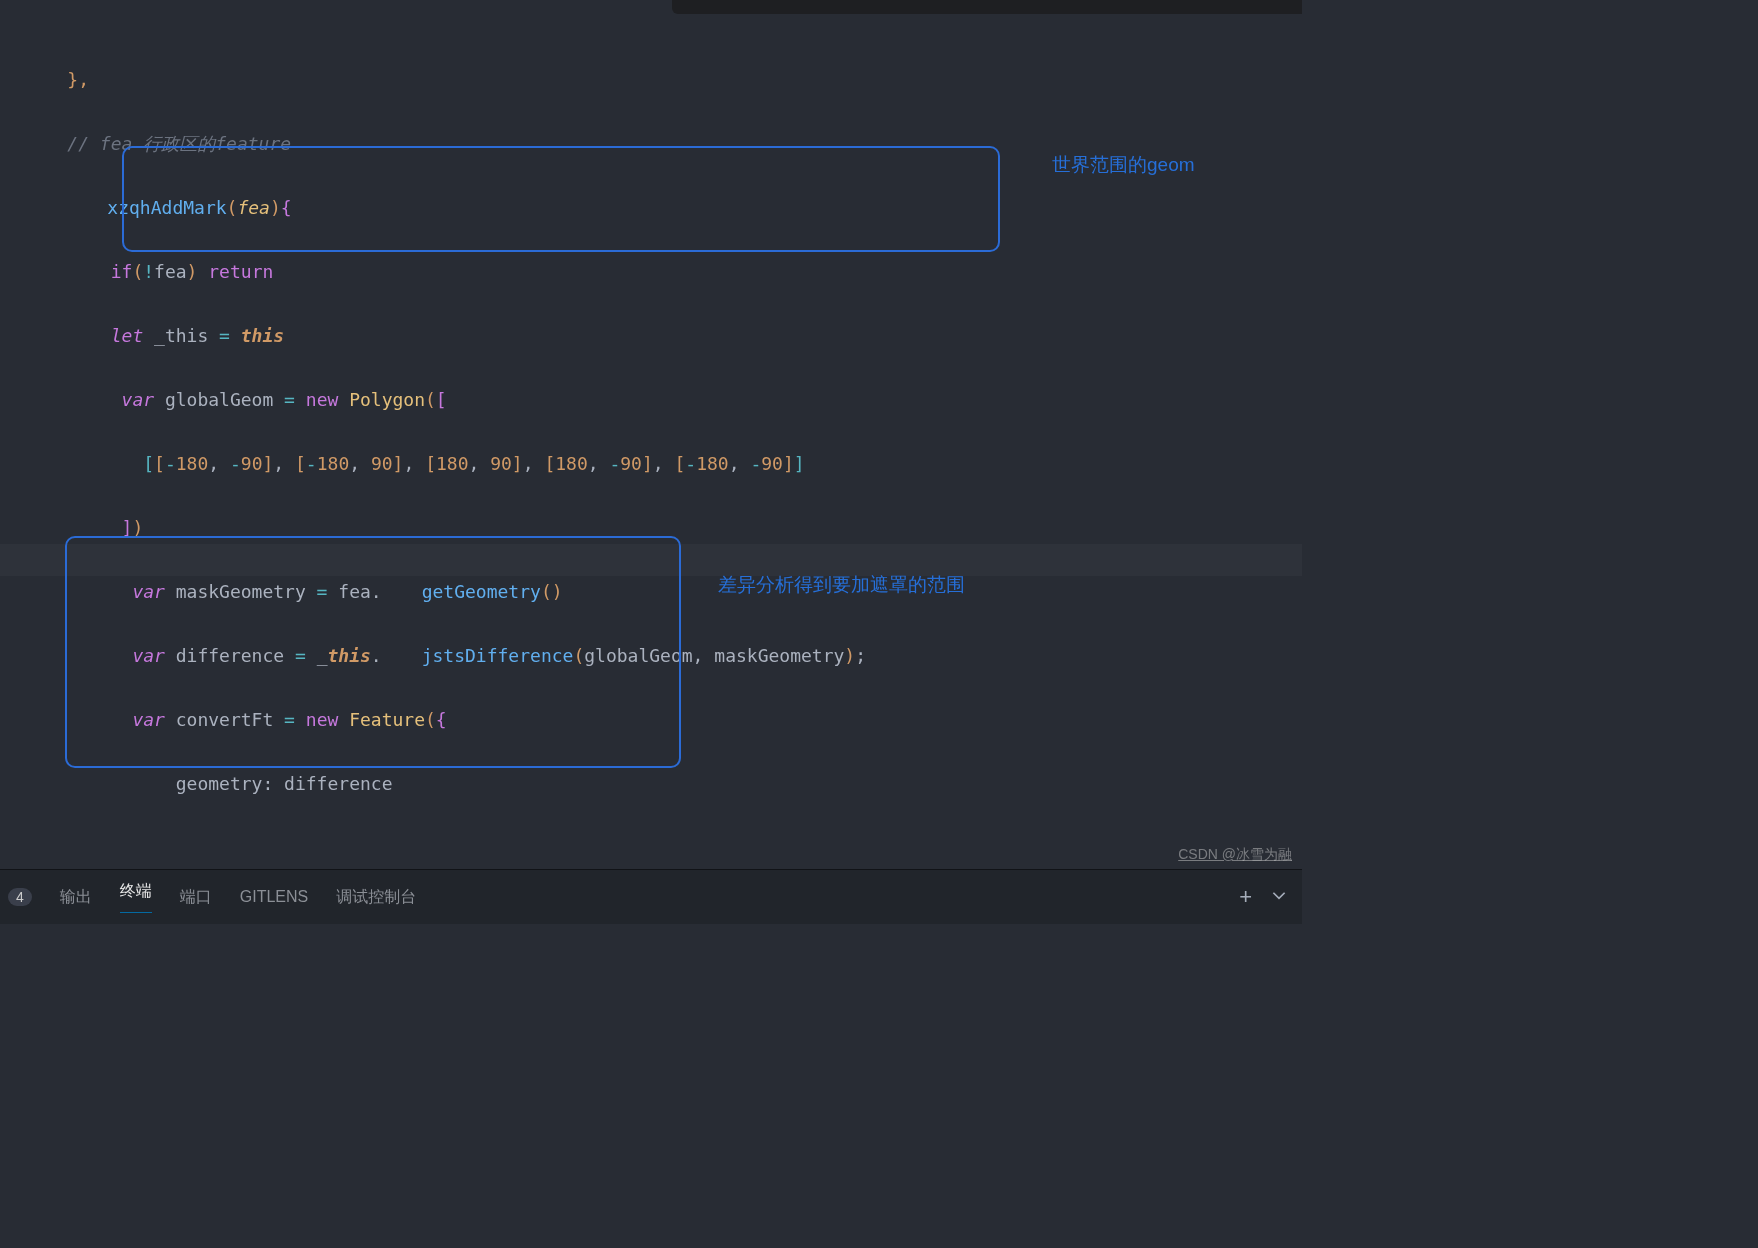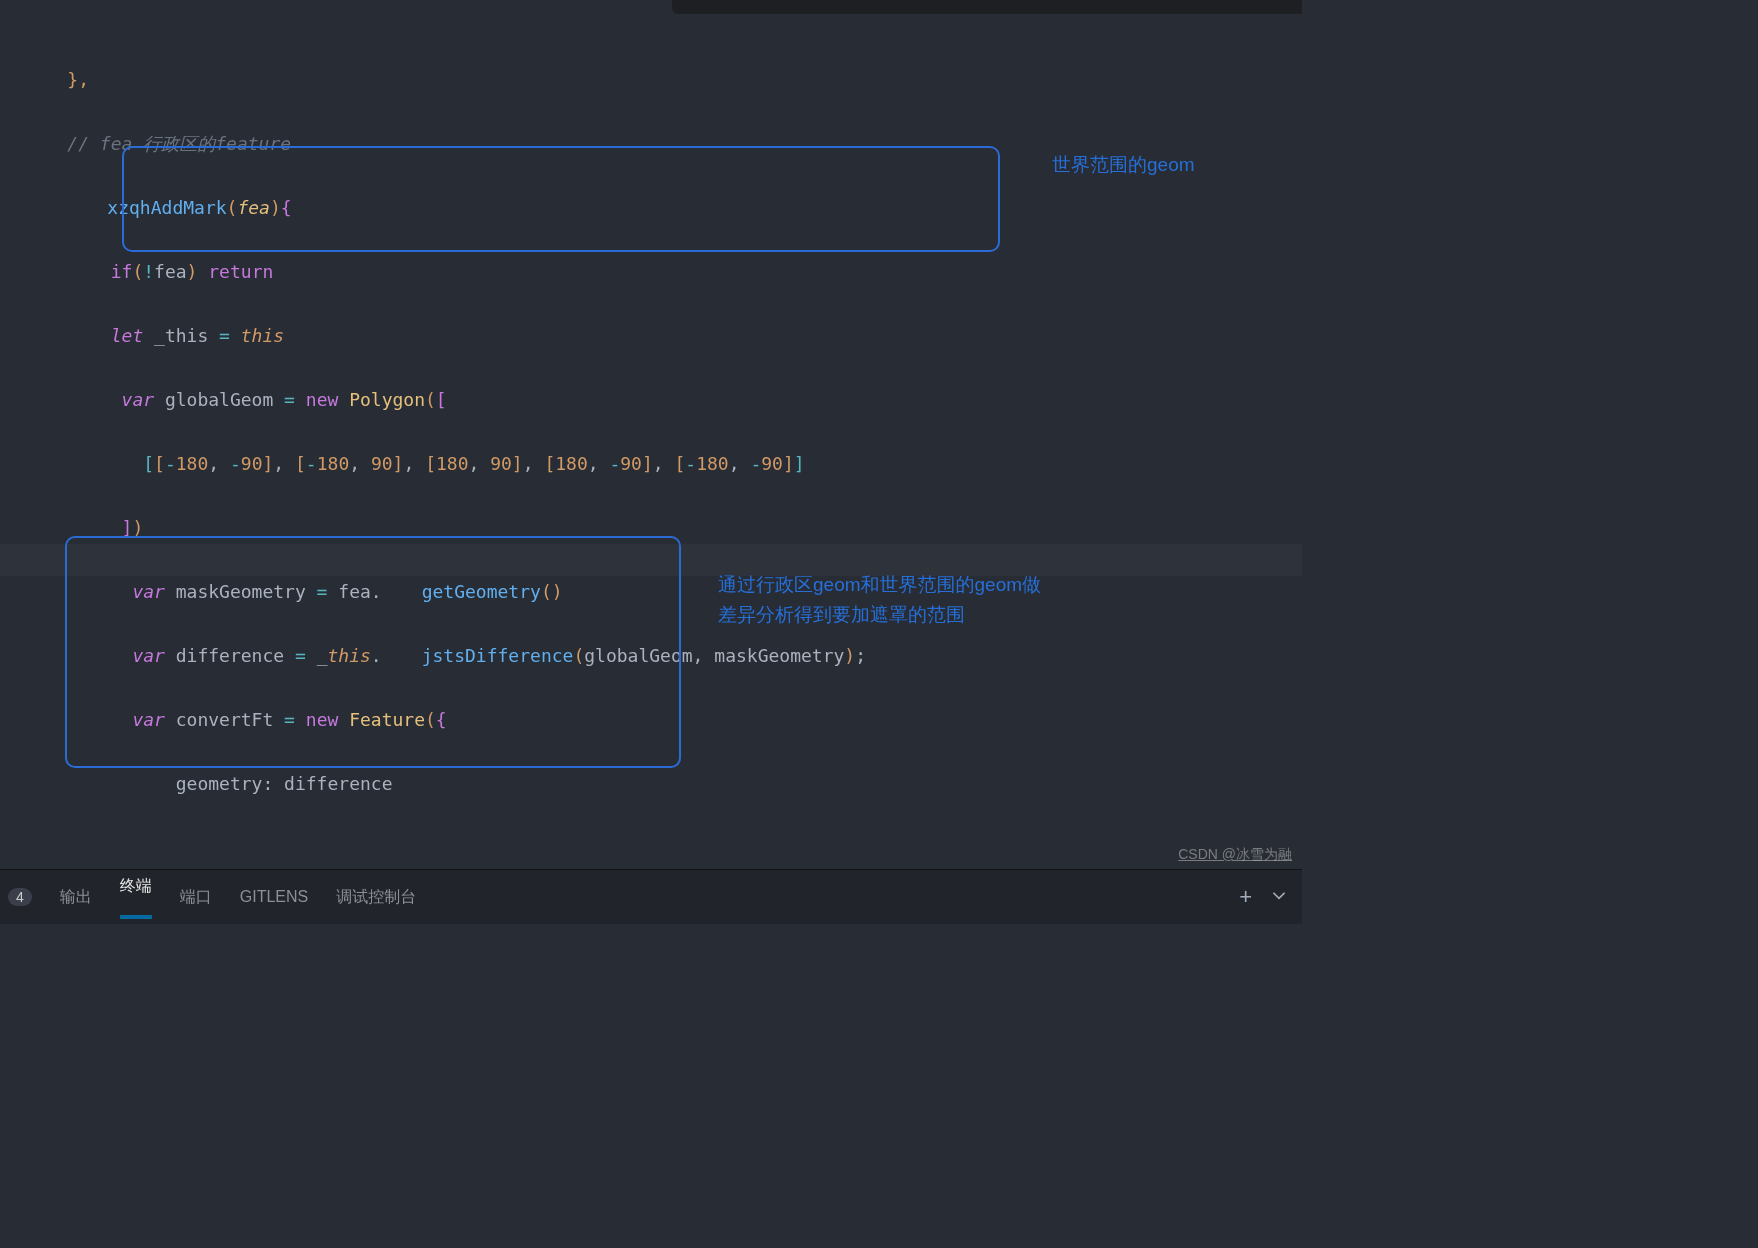--- a/index.html
+++ b/index.html
@@ -30,21 +30,21 @@
   .fn  { color: #61afef; margin-left: 40px; }  
   .fnY { color: #e5c07b; }  
   .id  { color: #e06c75; }  
   .prm { color: #e5c07b; font-style: italic; }
   .num { color: #d19a66; }  
   .op  { color: #56b6c2; }  
   .pl  { color: #abb2bf; }  
   .br  { color: #d19a66; }  
   .br2 { color: #c678dd; }  
   .br3 { color: #56b6c2; }
-  .th  { color: #d19a66; font-style: italic; }
+  .th  { color: #d19a66; font-style: italic; font-weight: bold; }
   
   .hl-line {
     position: absolute;
     left: 0; right: 0;
     height: 32px;
     background: rgba(255,255,255,0.03);
   }
   
   .annot-box {
     position: absolute;
@@ -72,21 +72,21 @@
     padding-left: 8px;
     font-family: 'PingFang SC','Microsoft YaHei',sans-serif;
     font-size: 16px;
     color: #8b8f96;
     gap: 28px;
   }
   .panel .badge {
     background:#3a3f4b; color:#ccc; border-radius:10px;
     padding:1px 8px; font-size:14px;
   }
-  .panel .tab.active { color:#e6e6e6; border-bottom:4px solid #0369a1; padding-bottom:18px;}
+  .panel .tab.active { color:#e6e6e6; border-bottom:1px solid #0369a1; padding-bottom:10px;}
   .panel .right {
     margin-left:auto; display:flex; align-items:center; gap:18px; padding-right:14px;
     color:#a5adba;
   }
   .panel .right svg { width:18px; height:18px; }
   
   .watermark {
     position:absolute; right:10px; bottom:60px;
     color:rgba(220,220,220,0.45);
     font-family:'PingFang SC','Microsoft YaHei',sans-serif;
@@ -132,21 +132,20 @@
 
 
 
 </div>
 
 <div class="annot-box" style="top:146px; left:122px; width:878px; height:106px;"></div>
 <div class="annot-text" style="top:150px; left:1052px;">世界范围的geom</div>
 
 <div class="annot-box" style="top:536px; left:65px; width:616px; height:232px;"></div>
 <div class="annot-text" style="top:570px; left:718px; width:560px;">
-  <div>通过行政区geom和世界范围的geom做</div>
   <div>差异分析得到要加遮罩的范围</div>
 </div>
 
 <div class="panel">
   <span class="badge">4</span>
   <span class="tab">输出</span>
   <span class="tab active">终端</span>
   <span class="tab">端口</span>
   <span class="tab">GITLENS</span>
   <span class="tab">调试控制台</span>

